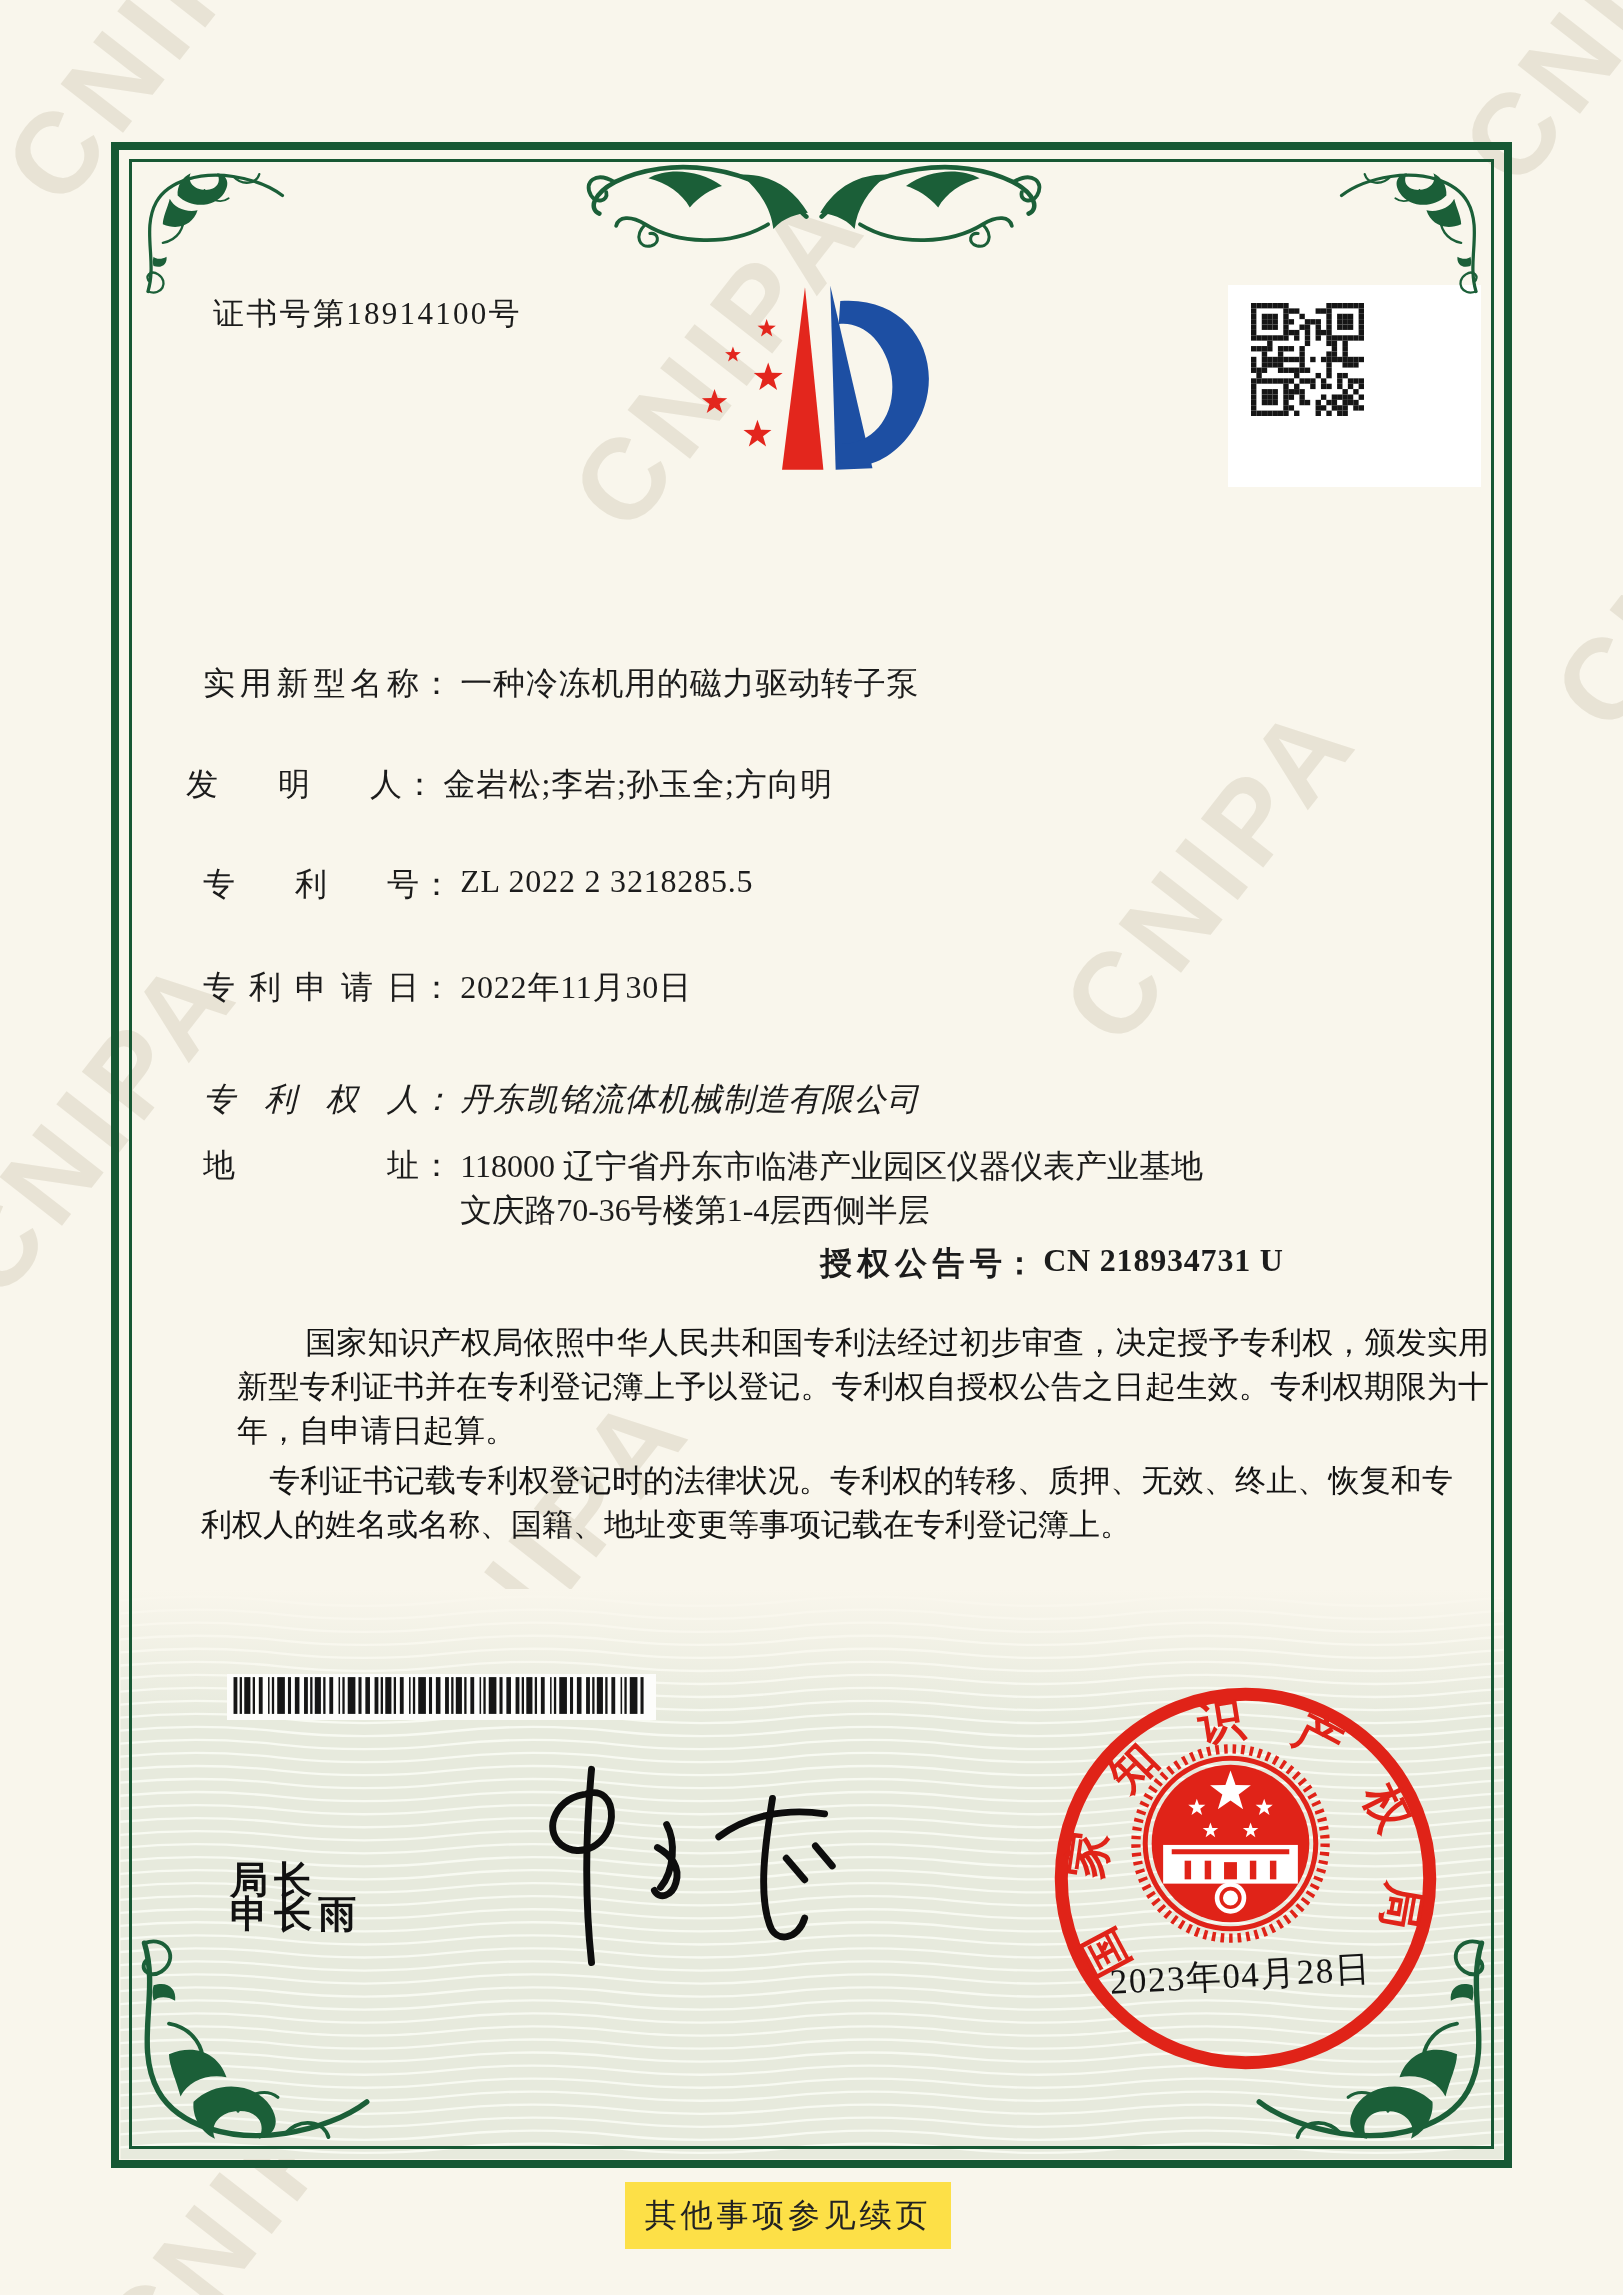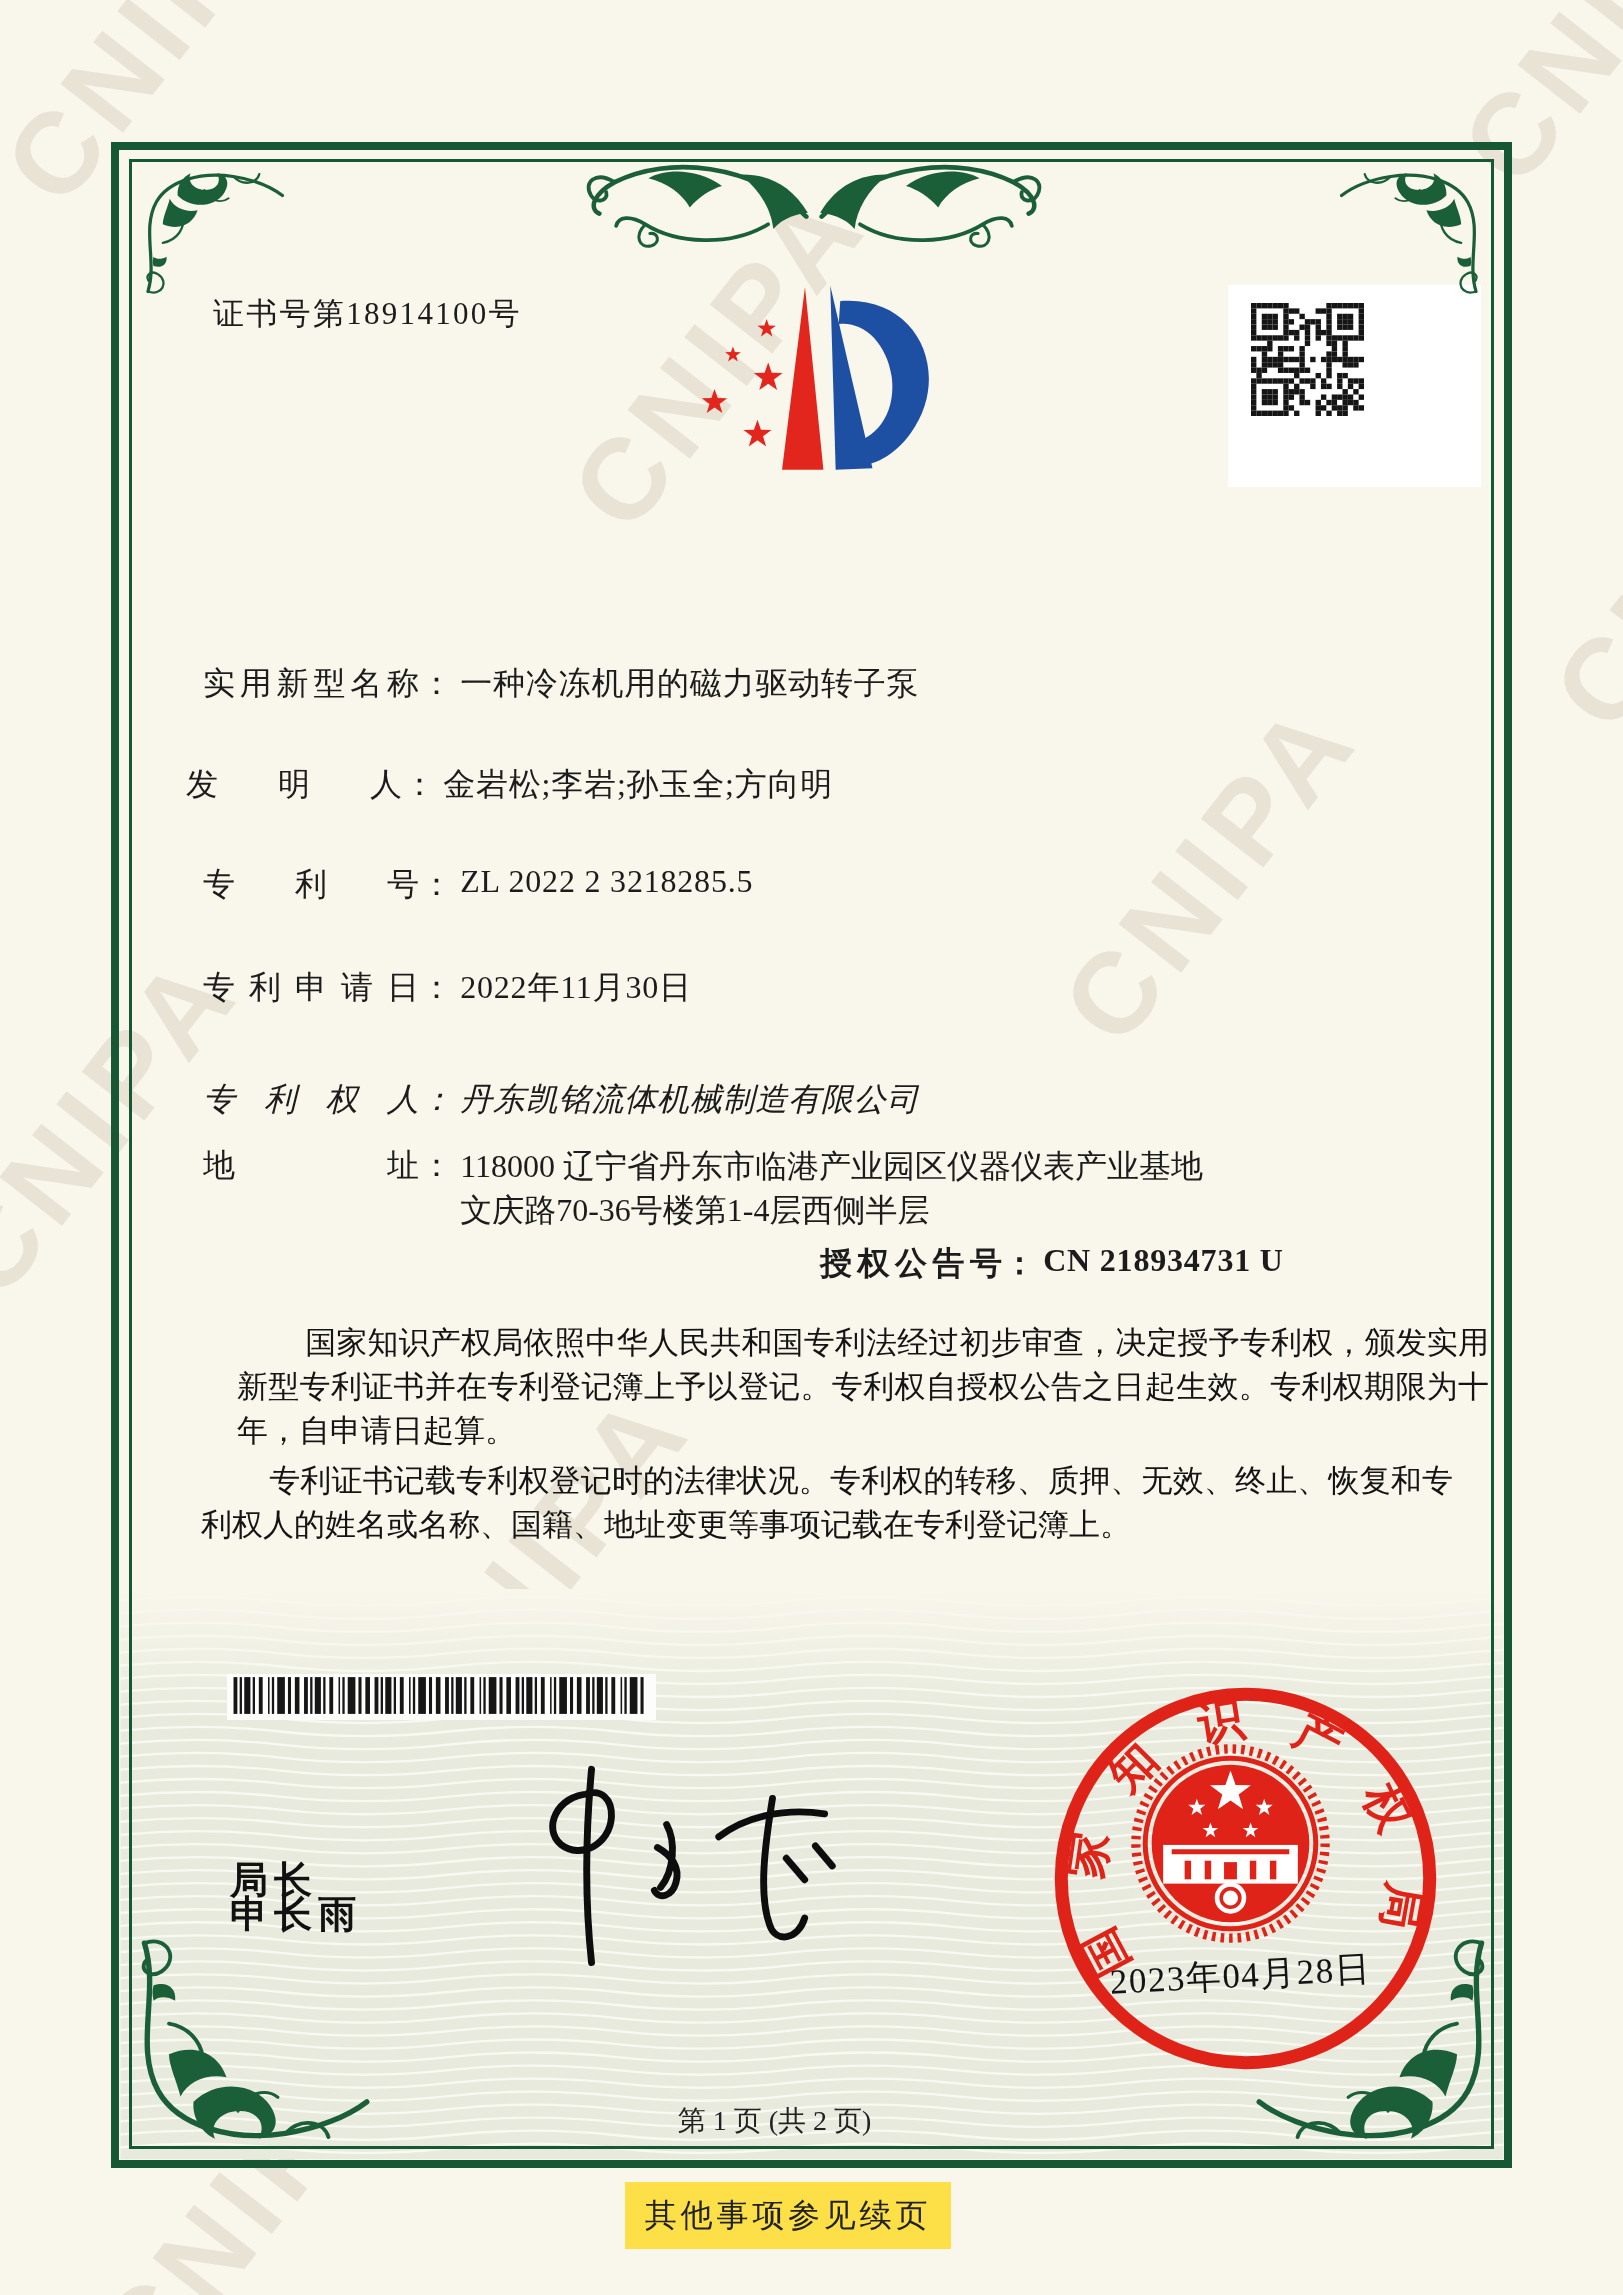--- a/index.html
+++ b/index.html
@@ -580,17 +580,16 @@
         <span class="seal-char" style="left: 40px; top: 173px; transform: translate(-50%, -50%) rotate(-81.6667deg);">家</span>
         <span class="seal-char" style="left: 84px; top: 85px; transform: translate(-50%, -50%) rotate(-45.3333deg);">知</span>
         <span class="seal-char" style="left: 172px; top: 40px; transform: translate(-50%, -50%) rotate(-9deg);">识</span>
         <span class="seal-char" style="left: 269px; top: 56px; transform: translate(-50%, -50%) rotate(27.3333deg);">产</span>
         <span class="seal-char" style="left: 338px; top: 126px; transform: translate(-50%, -50%) rotate(63.6667deg);">权</span>
         <span class="seal-char" style="left: 352px; top: 224px; transform: translate(-50%, -50%) rotate(100deg);">局</span>
       </div>
     <div class="seal-date">2023年04月28日</div>
   </div>
 
-  <div class="page-info">第 1 页 (共 2 页)</div>
   <div class="continuation">其他事项参见续页</div>
 
 </div>
 
 
 </body></html>

